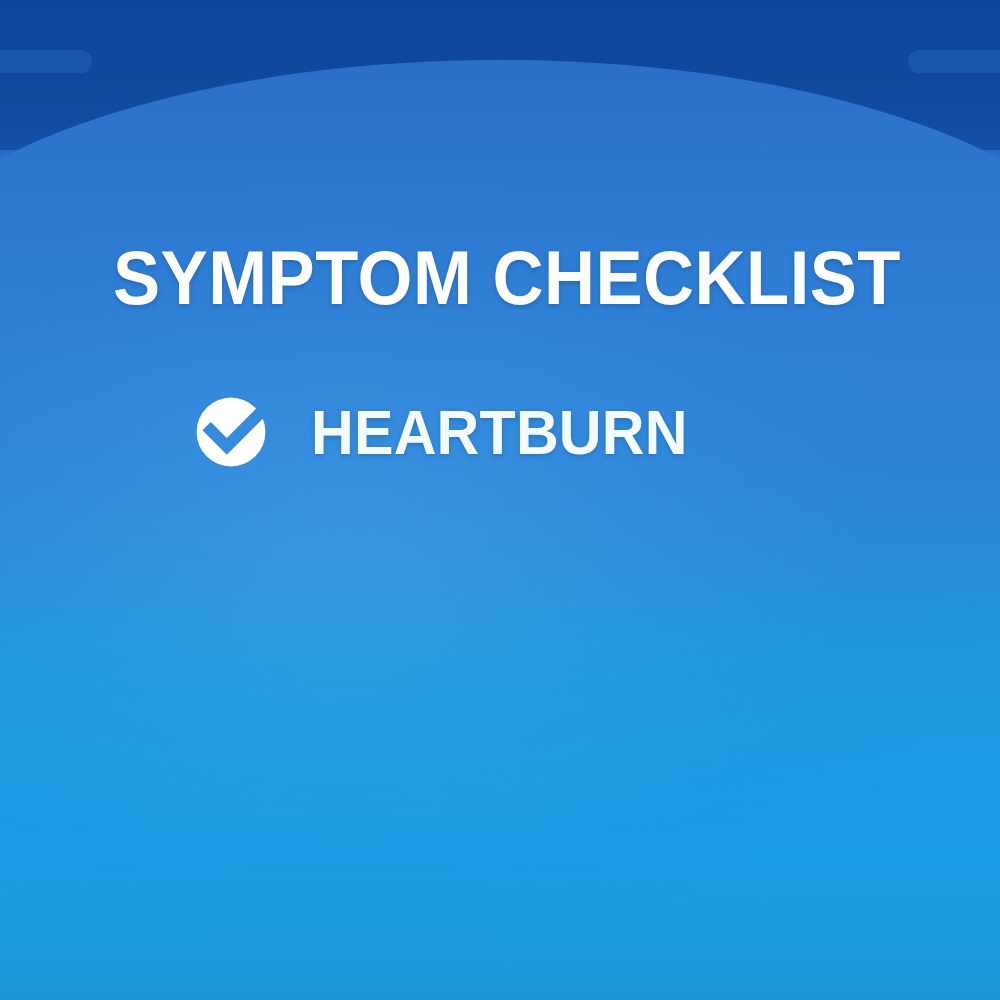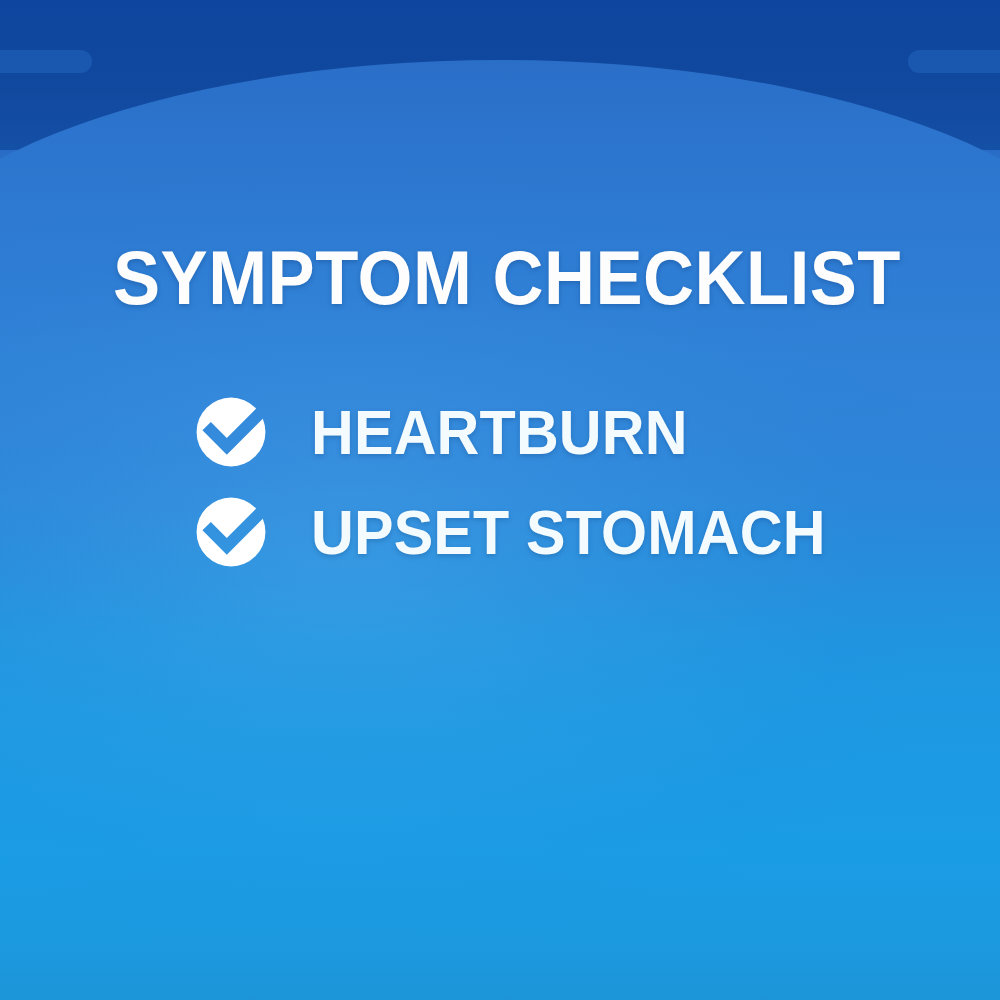--- a/index.html
+++ b/index.html
@@ -180,28 +180,16 @@
               <path d="M 16 48 L 26 38 L 45 57 L 85 17 L 95 27 L 45 77 Z" fill="#000"></path>
             </mask>
           </defs>
           <circle cx="50" cy="50" r="41" fill="#ffffff" mask="url(#tickmask0)"></circle>
         </svg>
         <div class="check-label">HEARTBURN</div>
       </div>
 
 
 
-      <div class="check-row">
-        <svg class="check-icon" viewBox="0 0 100 100">
-          <defs>
-            <mask id="tickmask3">
-              <rect x="0" y="0" width="100" height="100" fill="#fff"></rect>
-              <path d="M 16 48 L 26 38 L 45 57 L 85 17 L 95 27 L 45 77 Z" fill="#000"></path>
-            </mask>
-          </defs>
-          <circle cx="50" cy="50" r="41" fill="#ffffff" mask="url(#tickmask3)"></circle>
-        </svg>
-        <div class="check-label">UPSET STOMACH</div>
-      </div>
 
     </div>
   </div>
 </div>
 
 </body></html>

